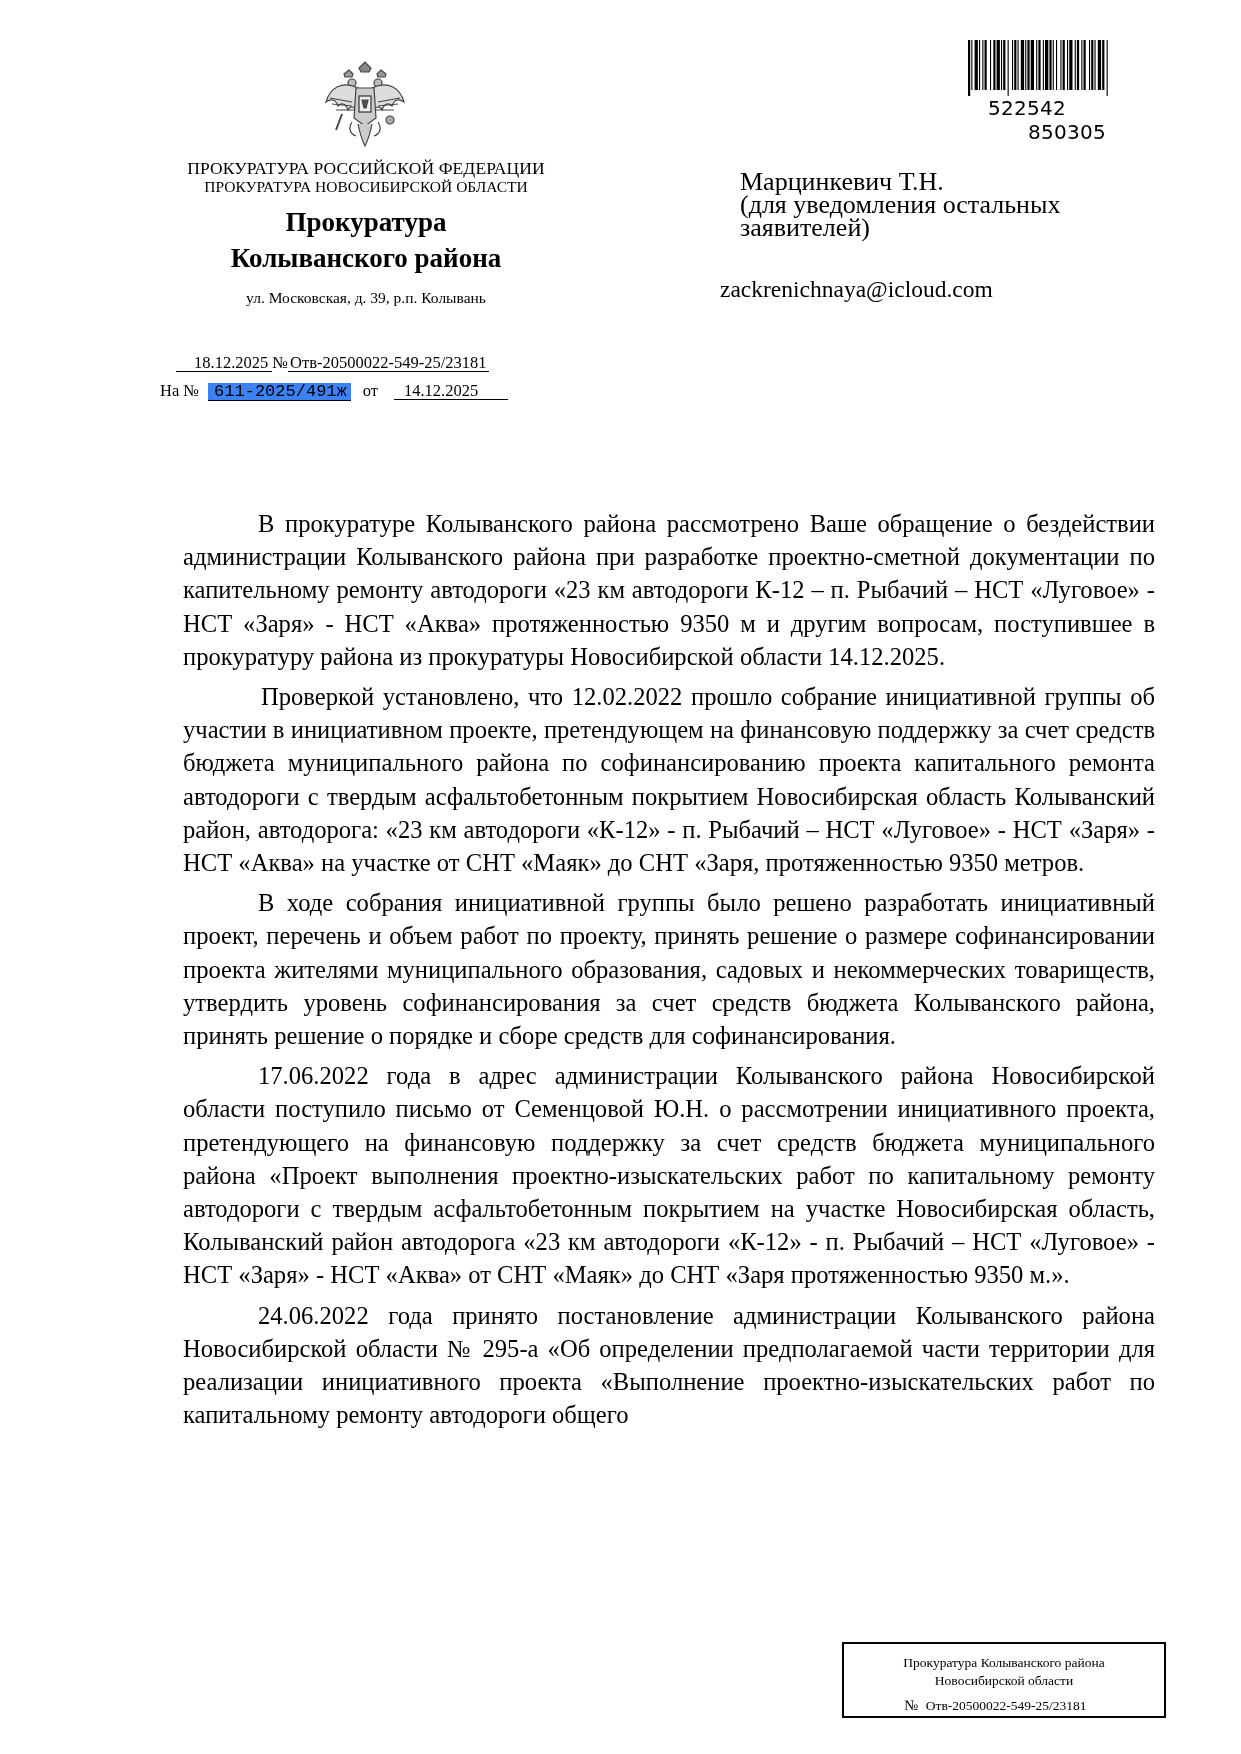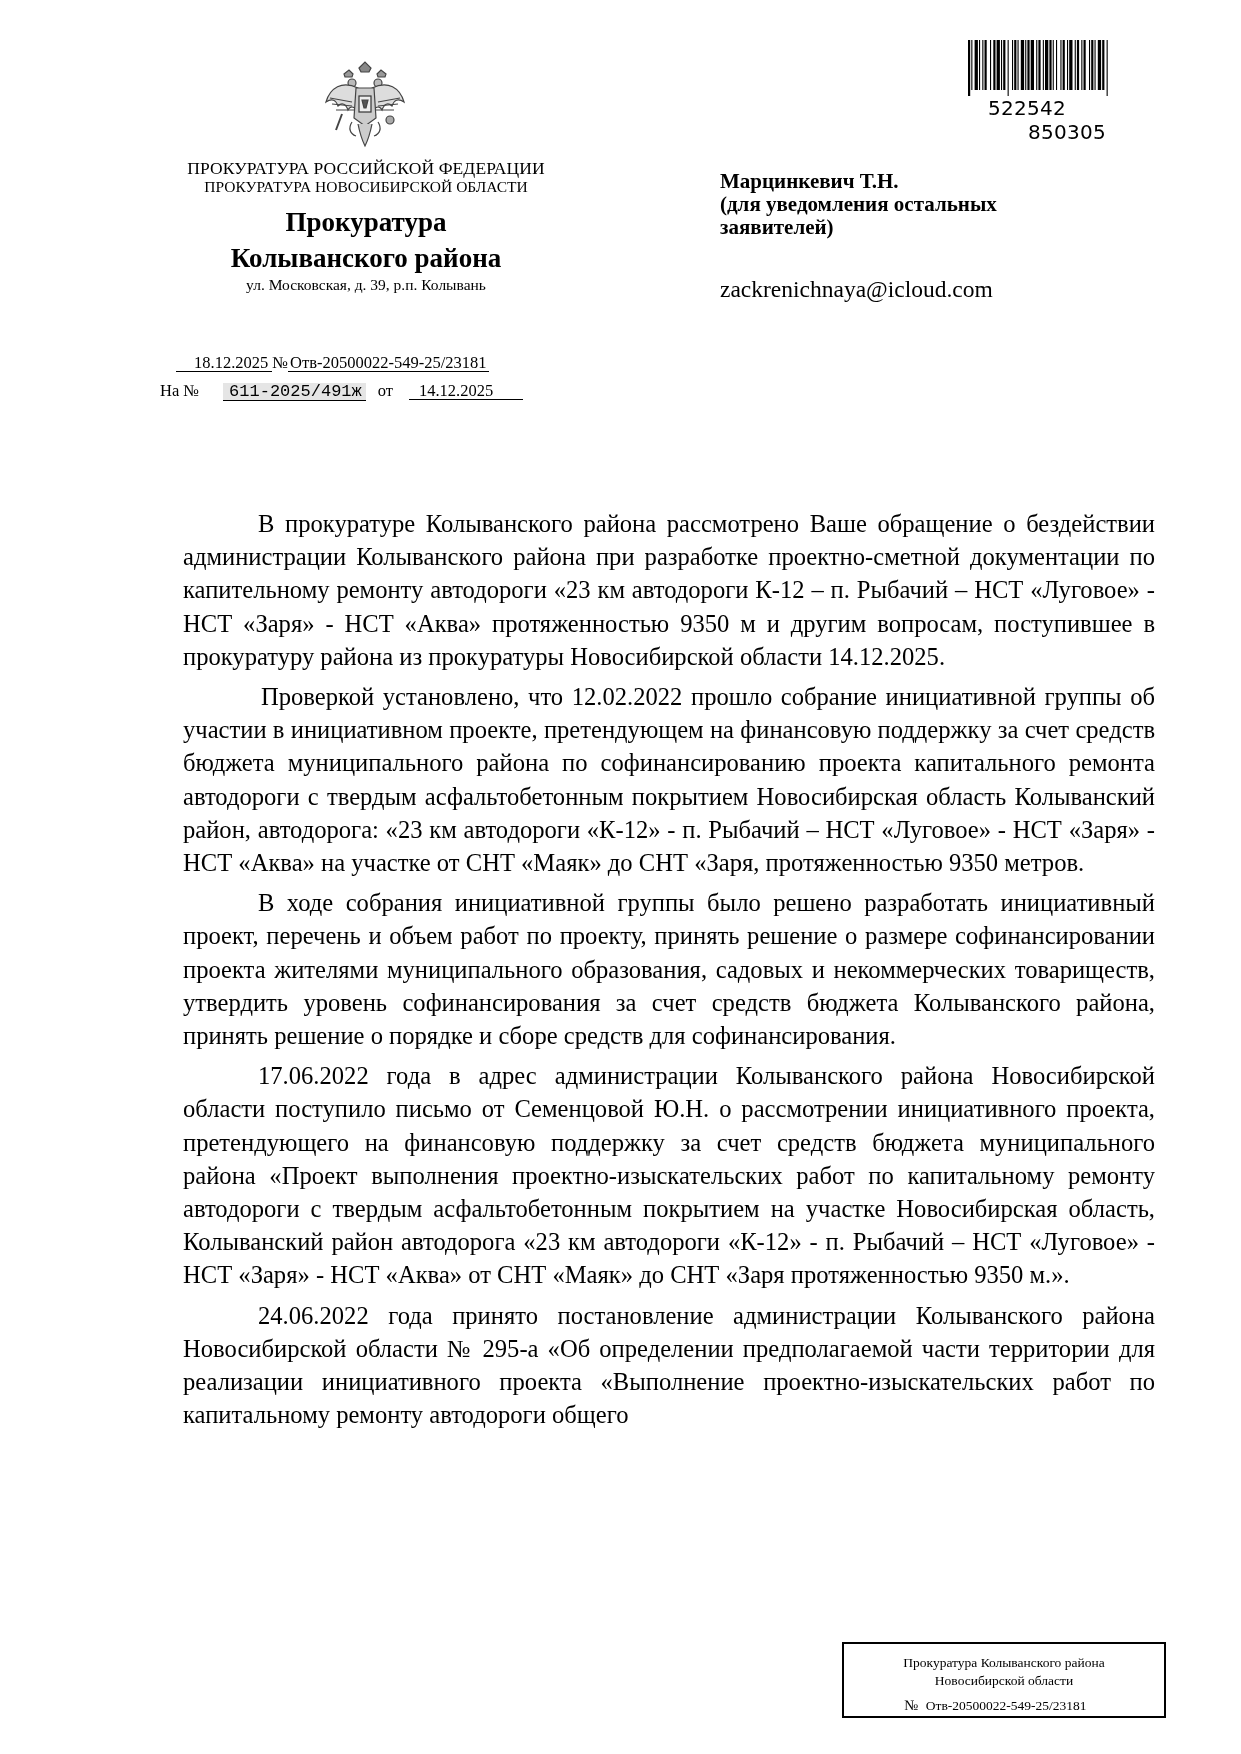--- a/index.html
+++ b/index.html
@@ -16,33 +16,33 @@
     #barcode-nums .num2 { margin-left: 40px; }
 
     
     #emblem { left: 322px; top: 58px; width: 86px; height: 92px; }
 
     
     .hdr-center { left: 160px; width: 412px; text-align: center; white-space: nowrap; }
     #org-1 { top: 158px; font-size: 17.5px; letter-spacing: 0.1px; }
     #org-2 { top: 178px; font-size: 15.5px; }
     #org-3 { top: 204px; font-size: 27px; font-weight: bold; line-height: 36px; }
-    #addr { top: 274px; font-size: 15.5px; line-height: 22px; }
+    #addr { top: 287px; font-size: 15.5px; line-height: 22px; }
 
     
     #out-line { left: 176px; top: 353px; font-size: 16.5px; white-space: nowrap; }
     .uline { display: inline-block; border-bottom: 1px solid #000; padding: 0 2px; line-height: 17px; }
     #out-date { padding-left: 18px; padding-right: 4px; }
     #ref-line { left: 160px; top: 381px; font-size: 16.5px; white-space: nowrap; }
-    #ref-num { font-family: "Liberation Mono", "DejaVu Sans Mono", monospace; font-size: 17px; background: #e5e5e5; padding: 0 4px 0 6px; margin-left: 24px; }
+    #ref-num { font-family: "Liberation Mono", "DejaVu Sans Mono", monospace; font-size: 17px; background: #3b82f6; padding: 0 4px 0 6px; margin-left: 9px; }
     #ref-ot { margin: 0 16px 0 12px; }
     #ref-date { padding: 0 4px 0 10px; min-width: 100px; }
 
     
-    #recipient { left: 720px; top: 170px; font-size: 21px; line-height: 23px; font-weight: bold; }
+    #recipient { left: 740px; top: 170px; font-size: 26px; line-height: 23px; }
     #recipient-email { left: 720px; top: 276px; font-size: 23.5px; text-align: right; }
 
     
     #body-text {
       left: 176px; top: 500px; width: 986px;
       font-size: 24.6px; line-height: 33.2px; text-align: justify;
     }
     #body-text p { margin: 7px; text-indent: 75px; }
     #body-text p.p2 { text-indent: 78px; }
     #body-text p.cond { font-stretch: condensed; }

